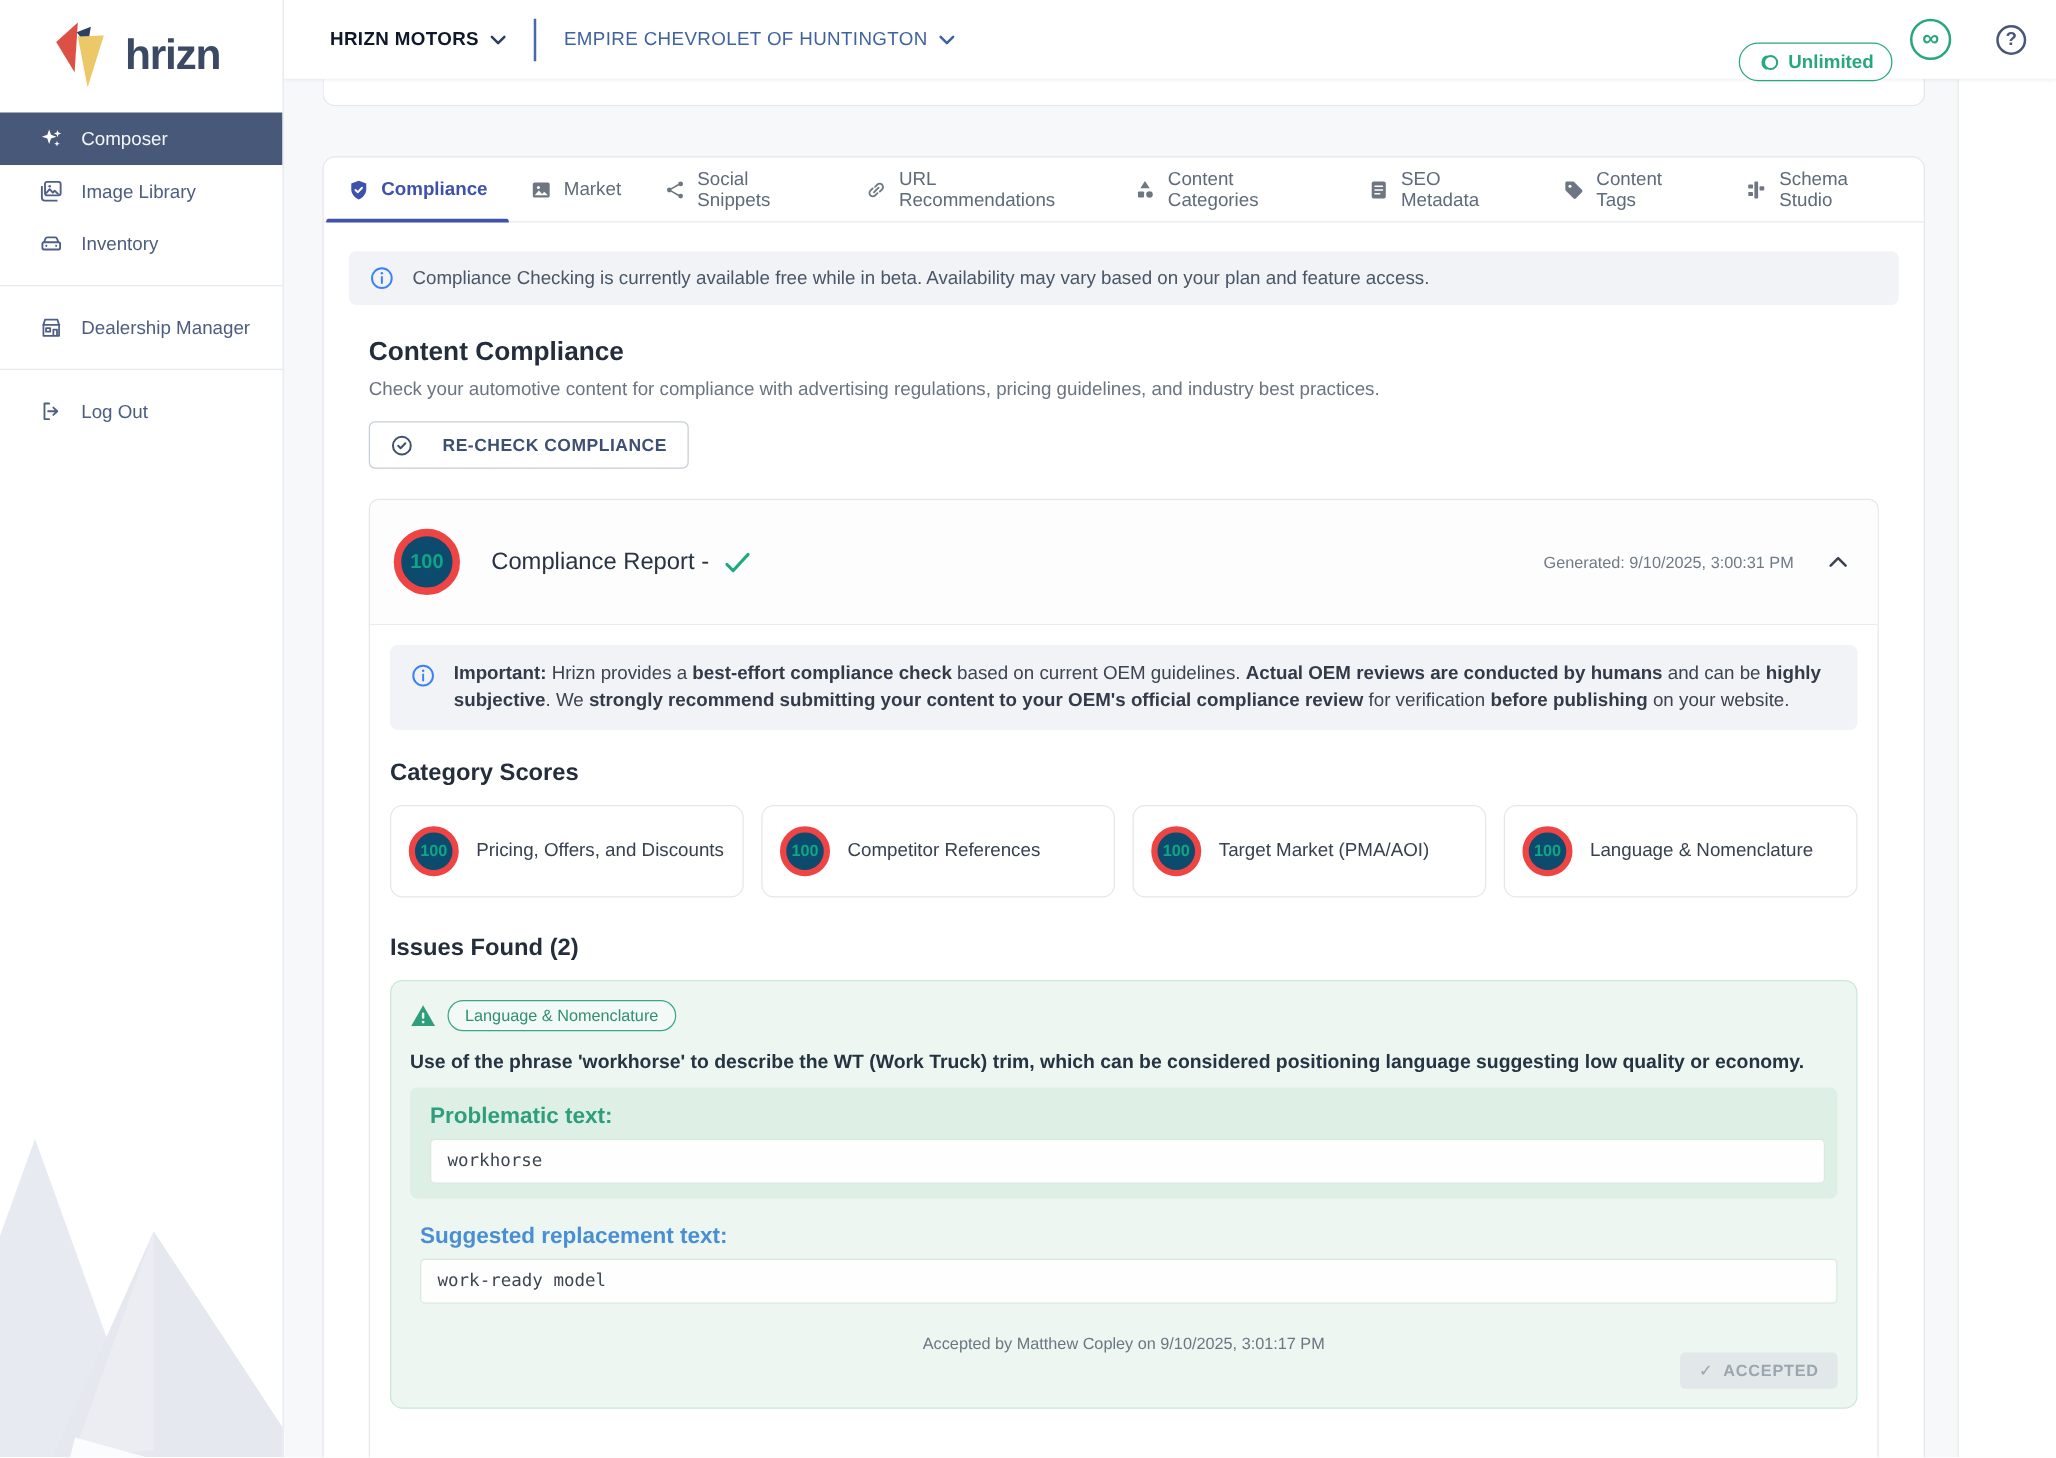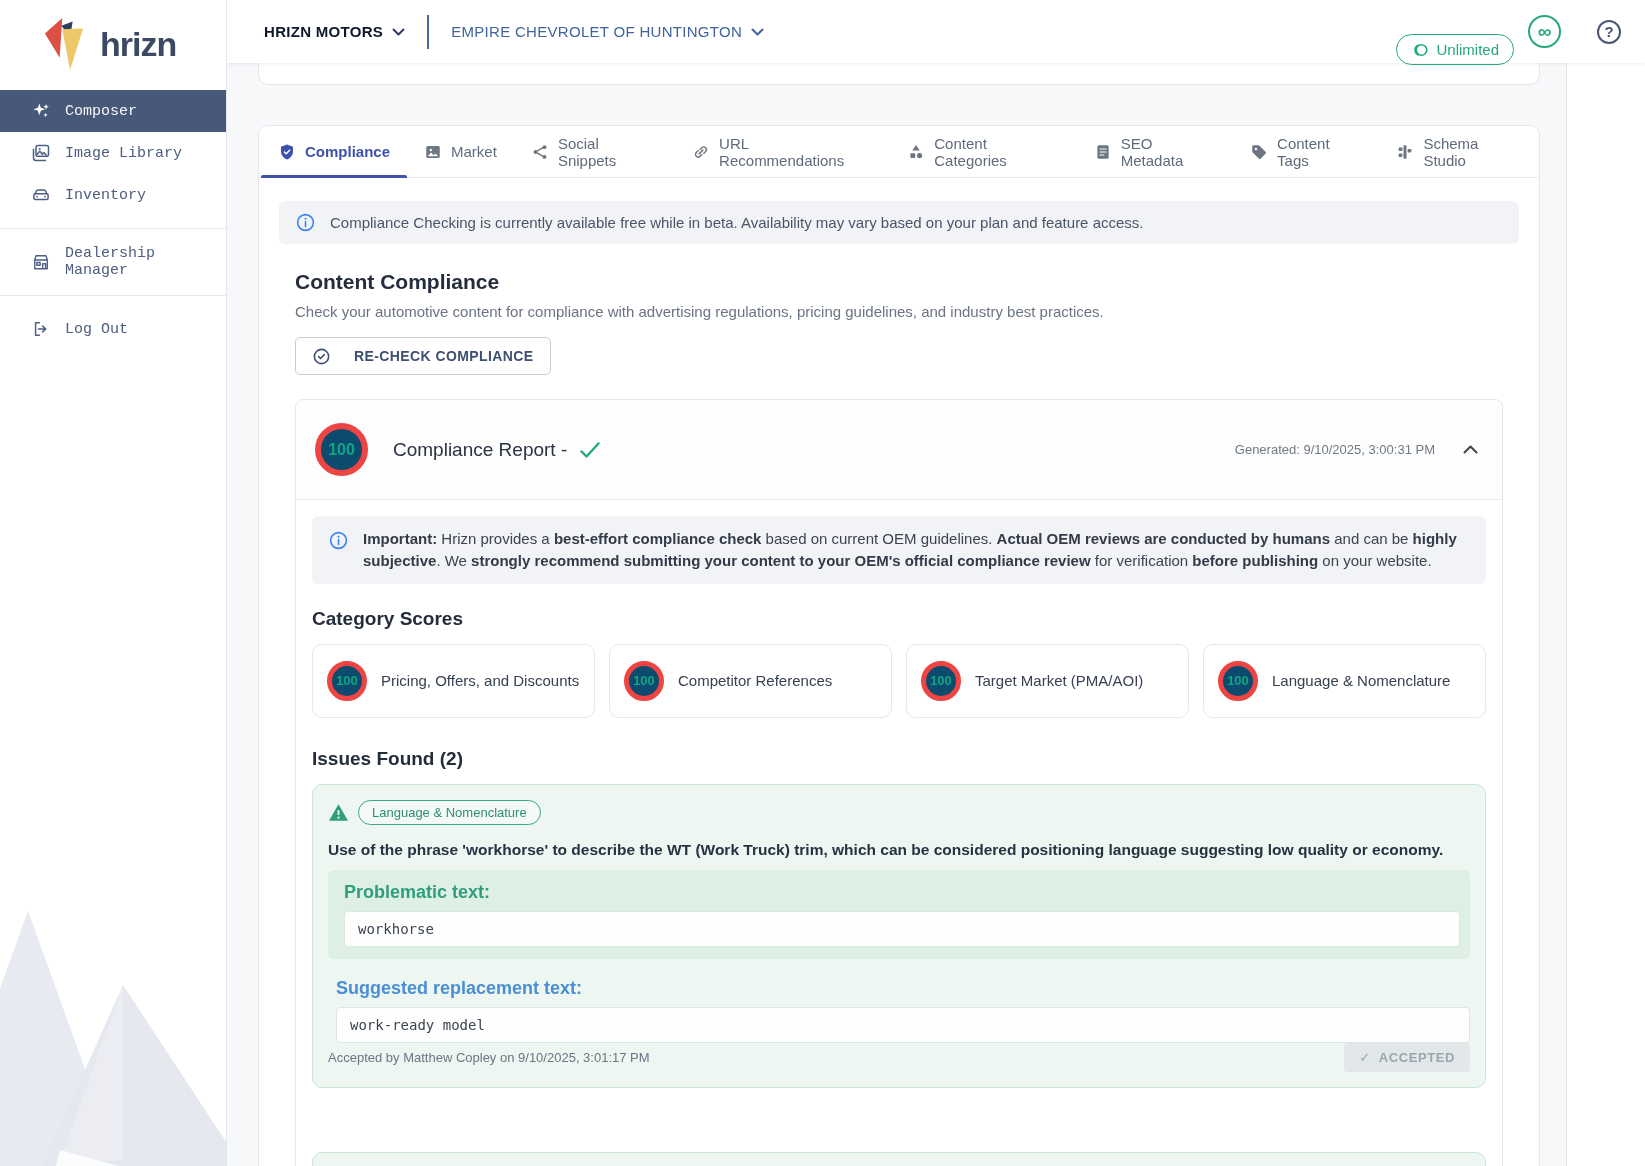--- a/index.html
+++ b/index.html
@@ -6,40 +6,40 @@
   html,body { width:1645px; height:1166px; overflow:hidden; background:#fff;
     font-family:"Liberation Sans","DejaVu Sans",sans-serif; color:#333; }
   .app { display:flex; width:1645px; height:1166px; position:relative; }
 
   
   .sidebar { width:227px; min-width:227px; height:100%; background:#fff;
     border-right:1px solid #e4e7ec; position:relative; z-index:5; overflow:hidden; }
   .logo-row { display:flex; align-items:center; gap:10px; padding:16px 0 14px 38px; }
   .logo-mark { width:52px; height:56px; }
   .logo-text { font-size:34px; font-weight:bold; color:#3c4965; letter-spacing:-1px; }
-  .nav { margin-top:4px;font-family:Liberation Mono, monospace; }
+  .nav { margin-top:4px; }
   .nav-item { display:flex; align-items:center; gap:14px; height:42px; padding-left:31px;
     font-size:15px; color:#4c5d7e; cursor:pointer; }
   .nav-item .ic { width:20px; height:20px; display:flex; align-items:center; justify-content:center; }
   .nav-item.active { background:#475878; color:#f4f6fa; }
   .nav-div { height:1px; background:#e6e9ee; margin:12px 0; }
   .mountains { position:absolute; bottom:0; left:0; }
 
   
   .main { flex:1; display:flex; flex-direction:column; height:100%; position:relative; }
   .topbar { height:63px; background:#fff; display:flex; align-items:center;
     padding:0 24px 0 37px; box-shadow:0 1px 3px rgba(20,30,60,.08); position:relative; z-index:4; }
   .org-sel { display:flex; align-items:center; gap:9px; font-size:15px; font-weight:bold;
     color:#0f172a; letter-spacing:.3px; cursor:pointer; }
   .vdiv { width:2px; height:34px; background:#4668a8; margin:0 22px; }
   .dealer-sel { display:flex; align-items:center; gap:9px; font-size:15px; color:#40639f;
     letter-spacing:.3px; cursor:pointer; }
   .top-right { margin-left:auto; display:flex; align-items:center; gap:14px; }
   .plan-pill { display:flex; align-items:center; gap:7px; border:1.5px solid #27a77d;
-    border-radius:16px; height:31px; padding:0 14px; color:#27a77d; font-weight:normal;
+    border-radius:16px; height:31px; padding:0 14px; color:#27a77d; font-weight:bold;
     font-size:15px; cursor:pointer;margin-top:36px; }
   .inf-btn { width:33px; height:33px; border:2.5px solid #27a77d; border-radius:50%;
     color:#27a77d; font-size:19px; font-weight:bold; display:flex; align-items:center;
     justify-content:center; cursor:pointer; }
   .help-btn { width:24px; height:24px; border:2px solid #4a5578; border-radius:50%;
     color:#4a5578; font-size:15px; font-weight:bold; display:flex; align-items:center;
     justify-content:center; margin-left:22px; cursor:pointer; }
 
   .content { flex:1; background:#f7f8fa; position:relative; overflow:hidden; }
   .right-strip { position:absolute; top:0; right:0; width:79px; height:100%;
@@ -103,21 +103,21 @@
   .problem-box { margin-top:10px; background:#def0e6; border-radius:6px; padding:12px 8px 12px 8px; }
   .field-label { font-size:18px; font-weight:bold; }
   .field-label.green { color:#2f9e7c; }
   .field-label.blue { color:#4a8fd3; margin-left:8px; }
   .text-field { margin-top:8px; background:#fdfefd; border:1px solid #dbe8e1; border-radius:4px;
     height:36px; display:flex; align-items:center; padding:0 13px;
     font-family:"DejaVu Sans Mono","Liberation Mono",monospace; font-size:14px; color:#3c4452; }
   .problem-box .text-field { margin-left:0; }
   .suggest-wrap { margin-top:19px; }
   .suggest-wrap .text-field { margin-left:8px; margin-right:0; }
-  .issue-foot { display:flex; align-items:center; }
+  .issue-foot { margin-top:24px; display:flex; align-items:center;flex-direction:column; }
   .accepted-by { font-size:13px; color:#6b7684; }
   .accepted-btn { margin-left:auto; background:#e2e7ea; color:#9ba6ae; border:none; border-radius:4px;
     height:29px; padding:0 15px; font-size:13px; font-weight:bold; letter-spacing:.6px;
     display:flex; align-items:center; gap:8px; font-family:inherit; cursor:default; }
   .issue-card.partial { margin-top:64px; height:60px; padding:0; }
 </style>
 </head>
 <body>
 
 <div class="app">

